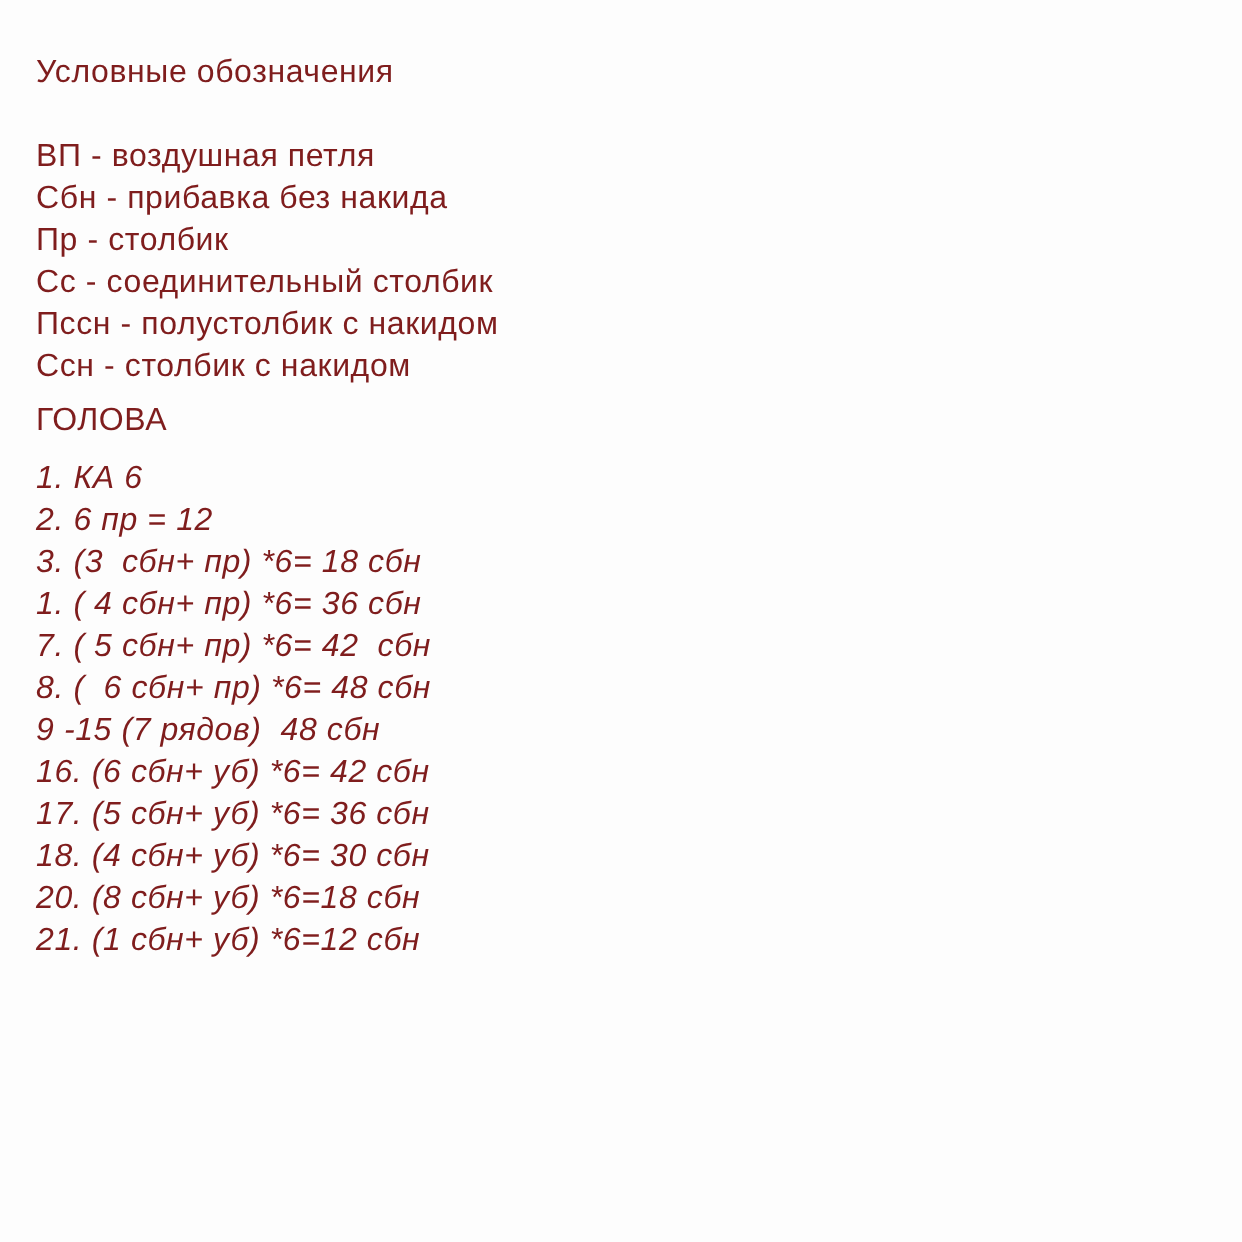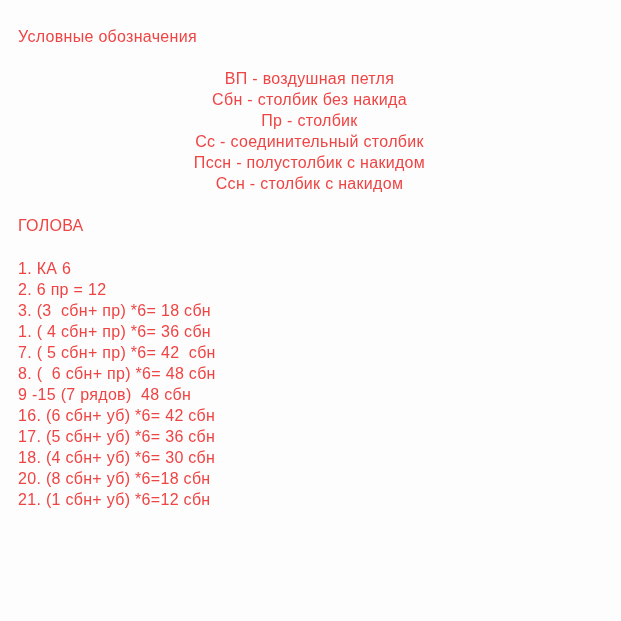--- a/index.html
+++ b/index.html
@@ -10,53 +10,53 @@
   .page {
     position: relative;
     width: 621px;
     height: 621px;
     box-sizing: border-box;
     background: #fdfdfd;
     padding: 26px 20px 0 18px;
     font-family: "Liberation Sans", sans-serif;
     font-size: 16px;
     letter-spacing: 0.3px;
-    color: #ef4444;
+    color: #7f1d1d;
     overflow: hidden;
     -webkit-font-smoothing: antialiased;
   }
   .line {
     line-height: 21px;
     min-height: 21px;
     white-space: pre-wrap;
   }
   .doc-title {
     margin: 0 0 21px 0;
   }
   .legend-list {
-    margin: 0 0 21px 0;
-    text-align: center;
+    margin: 0 0 6px 0;
   }
   .section-title {
-    margin: 0 0 22px 0;
+    margin: 0 0 8px 0;
   }
   .pattern-rows {
     margin: 0;
+    font-style: italic;
   }
 </style>
 </head>
 <body>
 
 <div class="page">
 
   <div class="line doc-title">Условные обозначения</div>
 
   <div class="legend-list">
     <div class="line">ВП - воздушная петля</div>
-    <div class="line">Сбн - столбик без накида</div>
+    <div class="line">Сбн - прибавка без накида</div>
     <div class="line">Пр - столбик</div>
     <div class="line">Сс - соединительный столбик</div>
     <div class="line">Пссн - полустолбик с накидом</div>
     <div class="line">Ссн - столбик с накидом</div>
   </div>
 
   <div class="line section-title">ГОЛОВА</div>
 
   <div class="pattern-rows">
     <div class="line">1. КА 6</div>

